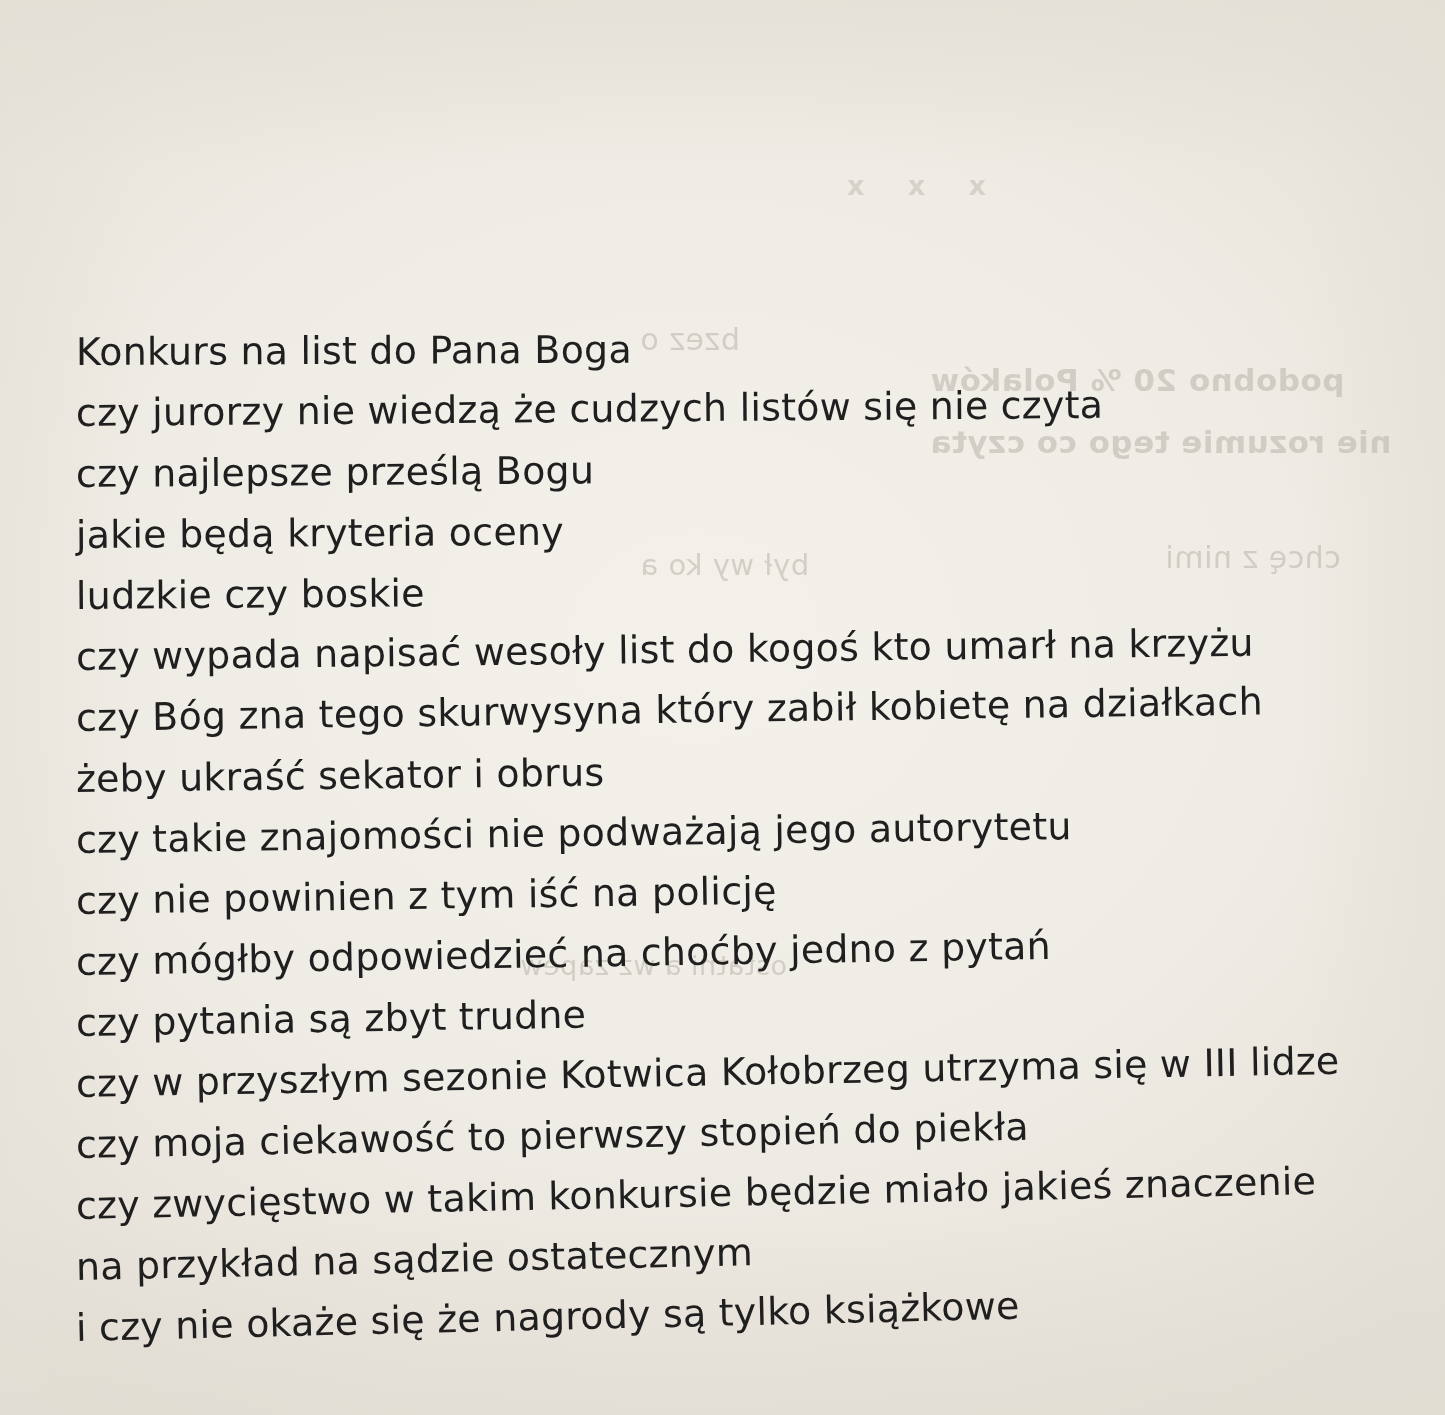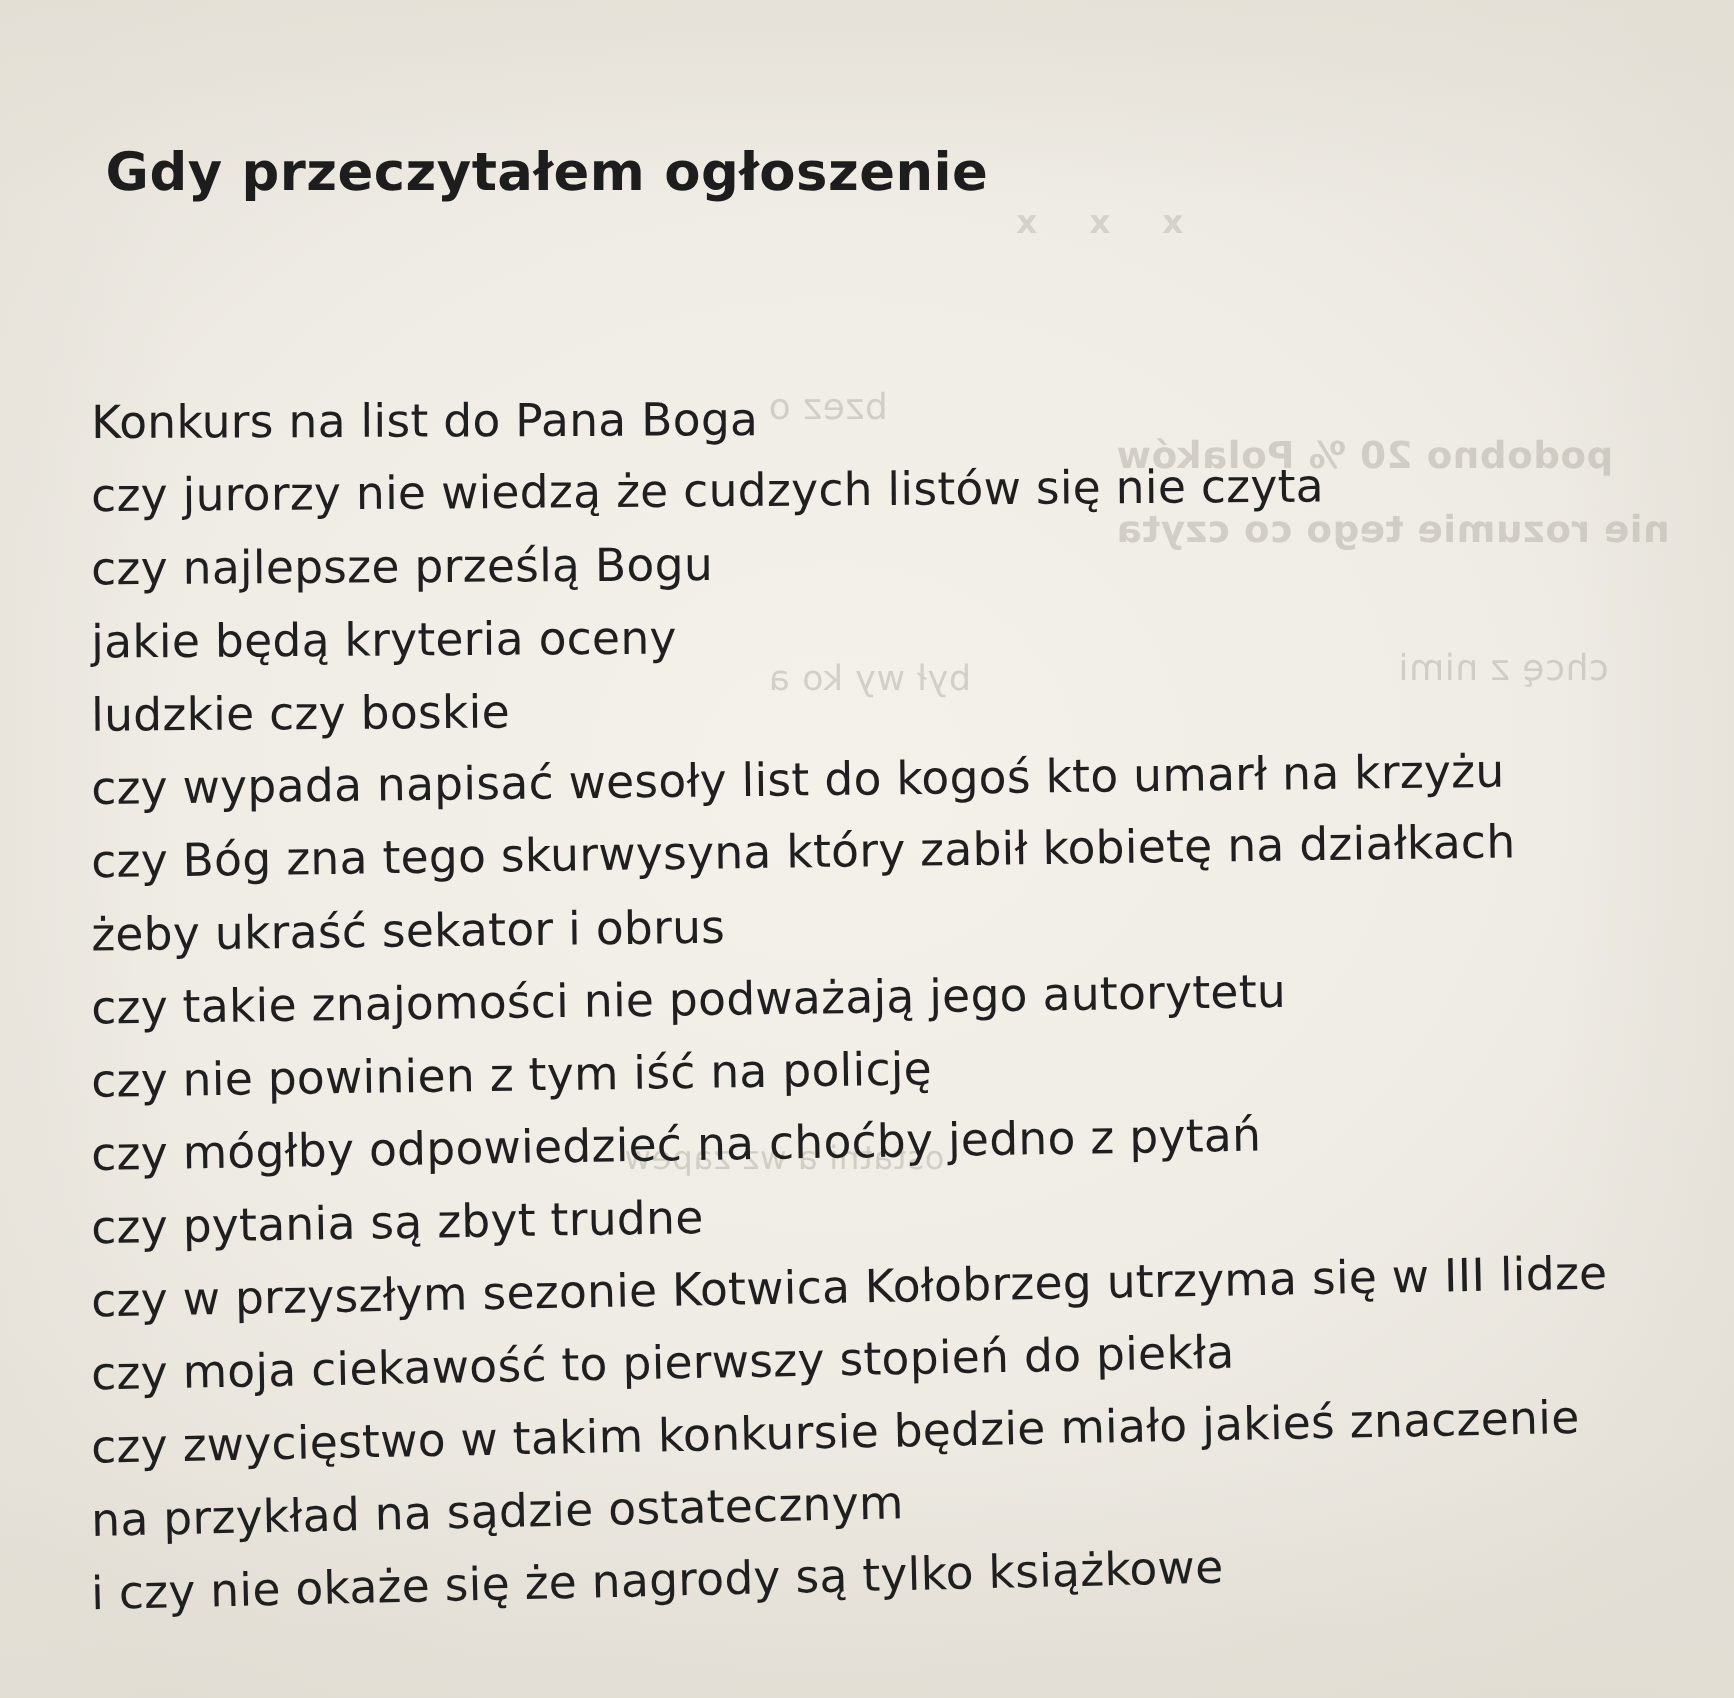--- a/index.html
+++ b/index.html
@@ -104,21 +104,20 @@
 <div id="page">
 
   <div class="bleed bleed-b1">x x x</div>
   <div class="bleed bleed-b2">bzez o</div>
   <div class="bleed bleed-b3">podobno 20 % Polaków</div>
   <div class="bleed bleed-b4">nie rozumie tego co czyta</div>
   <div class="bleed bleed-b5">chcę z nimi</div>
   <div class="bleed bleed-b6">był wy ko a</div>
   <div class="bleed bleed-b7">ostatni a wz zapew</div>
 
-  <div class="poem-title">Gdy przeczytałem ogłoszenie</div>
 
   <div id="poem-body">
     <div class="poem-line">Konkurs na list do Pana Boga</div>
     <div class="poem-line">czy jurorzy nie wiedzą że cudzych listów się nie czyta</div>
     <div class="poem-line">czy najlepsze prześlą Bogu</div>
     <div class="poem-line">jakie będą kryteria oceny</div>
     <div class="poem-line">ludzkie czy boskie</div>
     <div class="poem-line">czy wypada napisać wesoły list do kogoś kto umarł na krzyżu</div>
     <div class="poem-line">czy Bóg zna tego skurwysyna który zabił kobietę na działkach</div>
     <div class="poem-line">żeby ukraść sekator i obrus</div>

